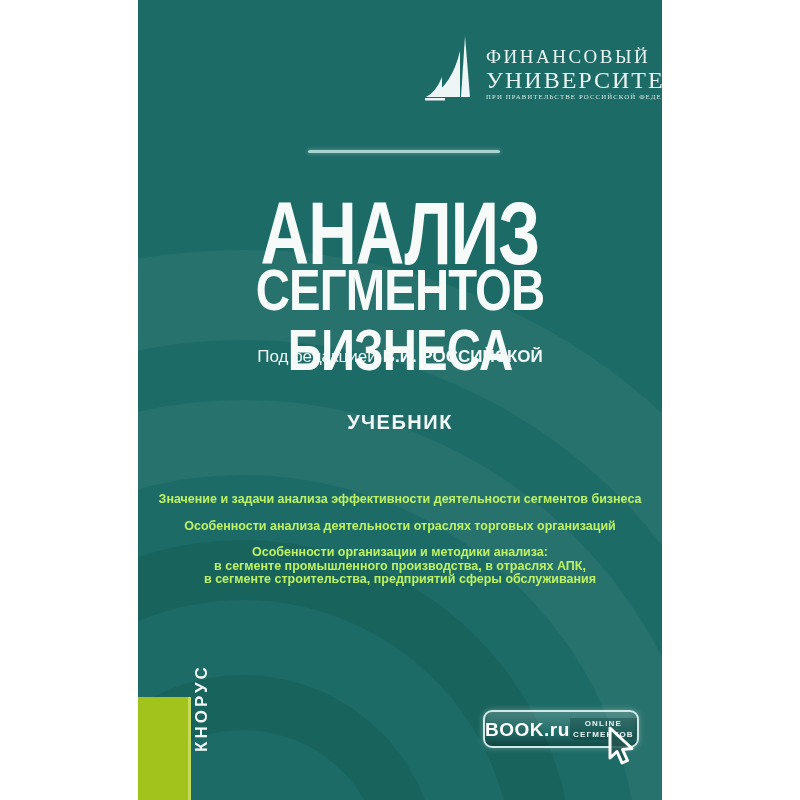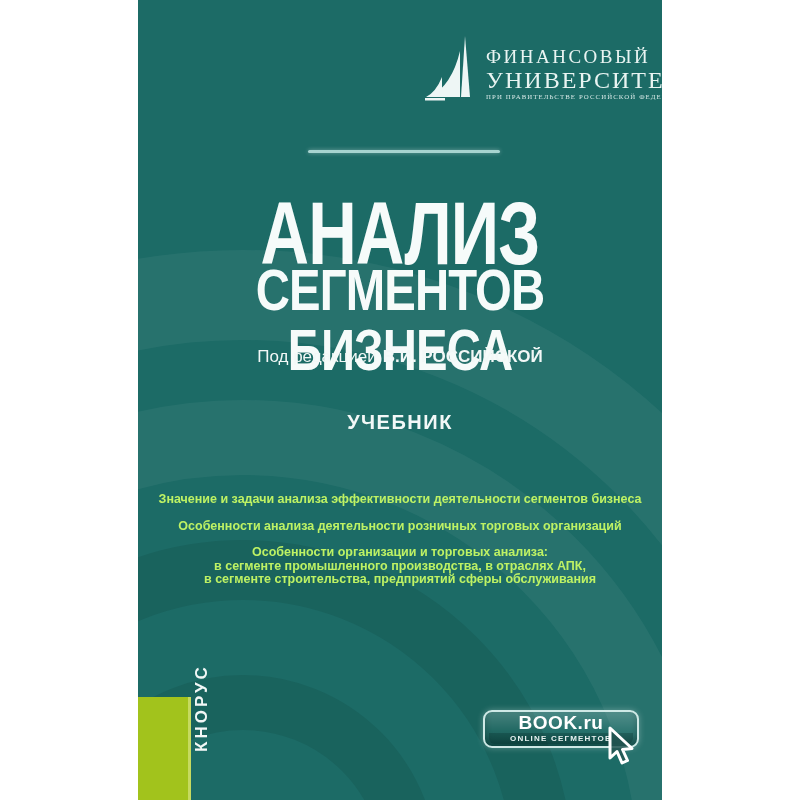--- a/index.html
+++ b/index.html
@@ -55,21 +55,21 @@
           writing-mode:vertical-rl;transform:rotate(180deg);
           color:#f2f7f6;font-size:17px;font-weight:700;letter-spacing:3px;}
 
   .green-block{position:absolute;left:0;top:697px;width:50px;height:103px;z-index:6;
                background:#a2c31c;border-right:3px solid #c6da5f;}
 
   .bookru{position:absolute;left:345px;top:710px;width:152px;height:34px;z-index:6;
           border:2px solid #cfe9e6;border-radius:9px;
           background:linear-gradient(180deg,rgba(255,255,255,0.20),rgba(255,255,255,0.04) 55%,rgba(0,20,18,0.18));
           box-shadow:0 0 6px rgba(255,255,255,0.30), inset 0 -5px 7px rgba(0,20,18,0.22);
-          display:flex;flex-direction:column;align-items:center;justify-content:flex-start;
+          display:flex;flex-direction:row;align-items:center;justify-content:flex-start;
           cursor:pointer;color:#ffffff;}
   .bookru-title{font-size:19px;font-weight:800;line-height:20px;margin-top:1px;letter-spacing:0.5px;}
   .bookru-sub{font-size:8px;font-weight:700;letter-spacing:1.2px;line-height:11px;
               width:144px;text-align:center;background:rgba(5,45,42,0.30);
               border-radius:0 0 6px 6px;color:#e8f3f2;}
 
   .cursor{position:absolute;left:468px;top:726px;width:36px;height:44px;z-index:8;}
 </style>
 </head>
 <body>
@@ -104,22 +104,22 @@
     </div>
 
     <div class="editor">
       <span>Под редакцией</span><span class="name">В.И. РОССИЙСКОЙ</span>
     </div>
 
     <div class="edition">УЧЕБНИК</div>
 
     <div class="topics">
       <div class="topic">Значение и задачи анализа эффективности деятельности сегментов бизнеса</div>
-      <div class="topic">Особенности анализа деятельности розничных торговых организаций</div>
-      <div class="topic">Особенности организации и торговых анализа:
+      <div class="topic">Особенности анализа деятельности отраслях торговых организаций</div>
+      <div class="topic">Особенности организации и методики анализа:
 в сегменте промышленного производства, в отраслях АПК,
 в сегменте строительства, предприятий сферы обслуживания</div>
     </div>
 
     <div class="green-block"></div>
     <div class="knorus">КНОРУС</div>
 
     <div class="bookru">
       <div class="bookru-title">BOOK.ru</div>
       <div class="bookru-sub">ONLINE СЕГМЕНТОВ</div>

